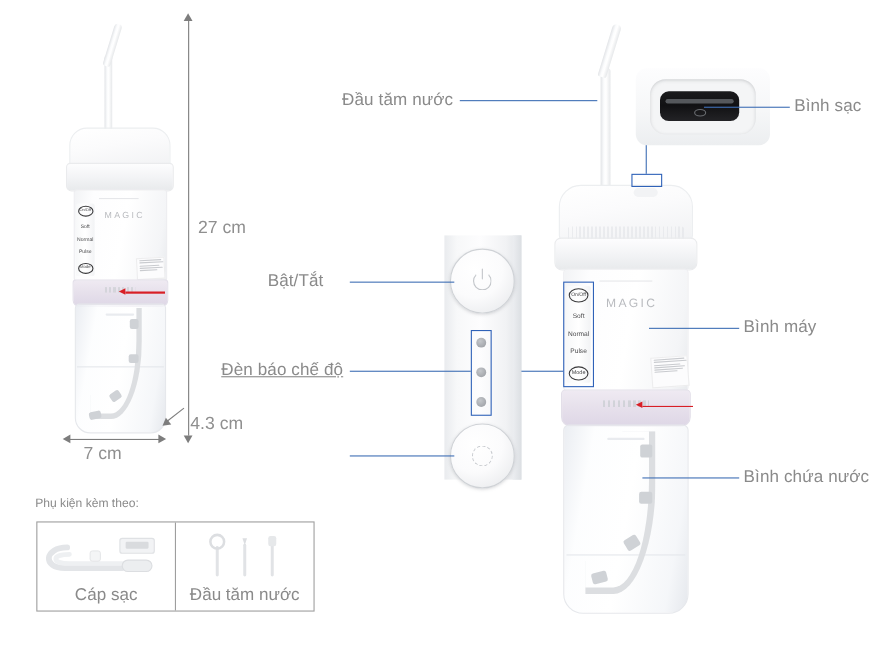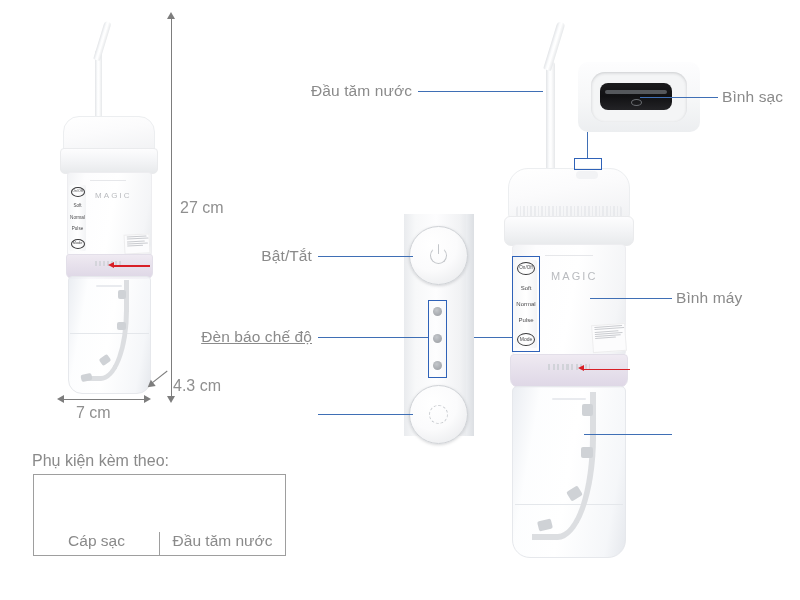--- a/index.html
+++ b/index.html
@@ -165,29 +165,28 @@
   .hose-seg {
     position: absolute;
     background: #cfd2d6;
     border-radius: 2px;
   }
 
   
   .acc-title {
     position: absolute;
     color: #8a8a8a;
-    font-size: 16px;
+    font-size: 11px;
     white-space: nowrap;
   }
   .acc-box {
     position: absolute;
     border: 1px solid #9e9e9e;
     box-sizing: border-box;
     display: flex;
-    align-items: flex-end;
   }
   .acc-cell {
     flex: 1;
     position: relative;
     display: flex;
     flex-direction: column;
     align-items: center;
     justify-content: flex-end;
   }
   .acc-cell + .acc-cell { border-left: 1px solid #9e9e9e; }
@@ -383,21 +382,21 @@
 
   <div class="callbox" style="left:428px; top:300px; width:19px; height:78px;"></div>
   <div class="led" style="left:433px; top:307px; width:9px; height:9px;"></div>
   <div class="led" style="left:433px; top:334px; width:9px; height:9px;"></div>
   <div class="led" style="left:433px; top:361px; width:9px; height:9px;"></div>
 
   <div class="rbtn" style="left:409px; top:385px; width:59px; height:59px;">
   </div>
   <div class="dashring" style="left:429px; top:405px; width:19px; height:19px;"></div>
 
-  <div class="lbl r" style="left:232px; top:247px; width:80px;">Bật/Tắt</div>
+  <div class="lbl r" style="left:214px; top:247px; width:80px;">Bật/Tắt</div>
   <div class="leader" style="left:318px; top:256px; width:95px;"></div>
 
   <div class="lbl r" style="left:182px; top:328px; width:130px;text-decoration:underline;">Đèn báo chế độ</div>
   <div class="leader" style="left:318px; top:337px; width:110px;"></div>
 
   <div class="leader" style="left:318px; top:414px; width:95px;"></div>
 
   <div class="dev" style="left:490px; top:10px; width:180px; height:560px;">
 
     <div class="nozzle-tube" style="left:56px; top:52px; width:9px; height:118px;"></div>
@@ -468,17 +467,18 @@
 
   <div class="lbl r" style="left:292px; top:82px; width:120px;">Đầu tăm nước</div>
   <div class="leader" style="left:418px; top:91px; width:125px;"></div>
 
   <div class="lbl" style="left:722px; top:88px;">Bình sạc</div>
   <div class="leader" style="left:640px; top:97px; width:78px;"></div>
 
   <div class="lbl" style="left:676px; top:289px;">Bình máy</div>
   <div class="leader" style="left:590px; top:298px; width:82px;"></div>
 
+  <div class="lbl" style="left:676px; top:425px;">Bình chứa nước</div>
   <div class="leader" style="left:584px; top:434px; width:88px;"></div>
 
   <div class="leader" style="left:474px; top:337px; width:38px;"></div>
 
 </div>
 
 </body></html>

